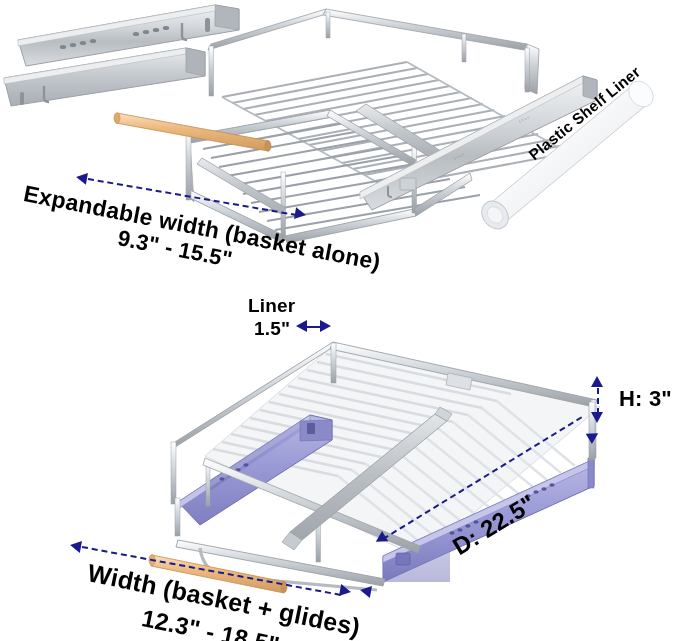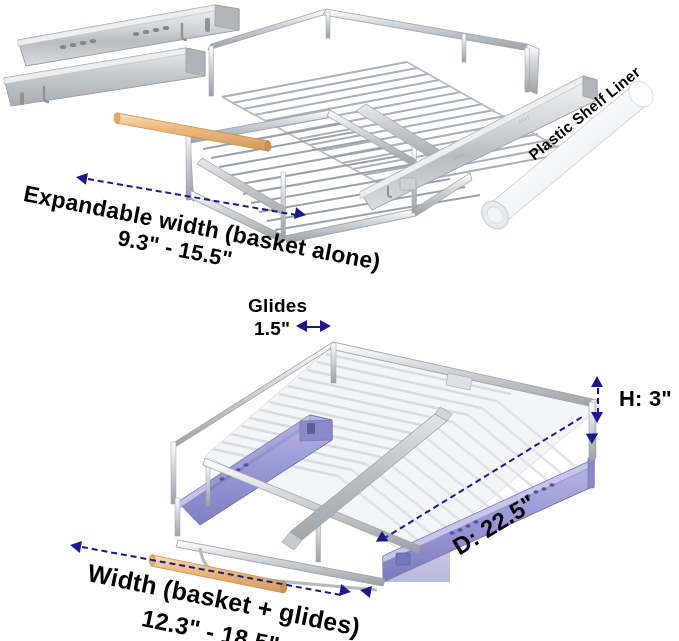--- a/index.html
+++ b/index.html
@@ -317,21 +317,21 @@
       <polygon points="152,265 285,292 284,303 151,276" fill="url(#tan2)" stroke="#c08f52" stroke-width="0.8"></polygon>
       <ellipse cx="152" cy="270" rx="3" ry="5.5" fill="#e5ad6f" stroke="#c08f52" stroke-width="0.6"></ellipse>
       <ellipse cx="284" cy="297" rx="3" ry="5.5" fill="#c99257" stroke="#b08348" stroke-width="0.6"></ellipse>
     </g>
 
     <g>
       <rect x="589" y="112" width="6" height="58" fill="url(#chrome2)" stroke="#9aa0a6" stroke-width="0.6"></rect>
     </g>
   </svg>
 
-  <div class="anno" style="left:248px;top:295px;font-size:19px;font-weight:600;">Glides</div>
+  <div class="anno" style="left:248px;top:295px;font-size:19px;font-weight:600;">Liner</div>
   <div class="anno" style="left:254px;top:318px;font-size:19px;font-weight:600;">1.5"</div>
   <div class="sline" style="left:302px;top:326px;width:24px;"></div>
   <div class="arrow left" style="left:296px;top:320px;"></div>
   <div class="arrow right" style="left:320px;top:320px;"></div>
 
   <div class="vdline" style="left:597px;top:388px;height:26px;"></div>
   <div class="arrow up" style="left:591px;top:376px;"></div>
   <div class="arrow down" style="left:591px;top:412px;"></div>
   <div class="anno" style="left:619px;top:386px;font-size:22px;font-weight:700;">H: 3"</div>
 

